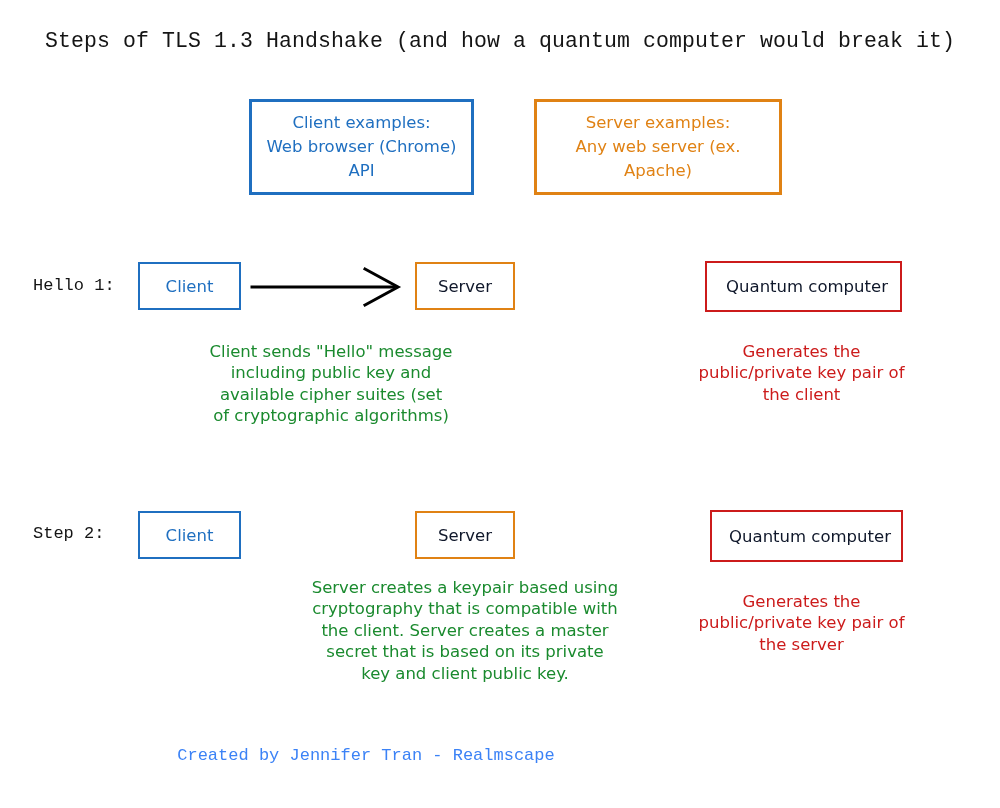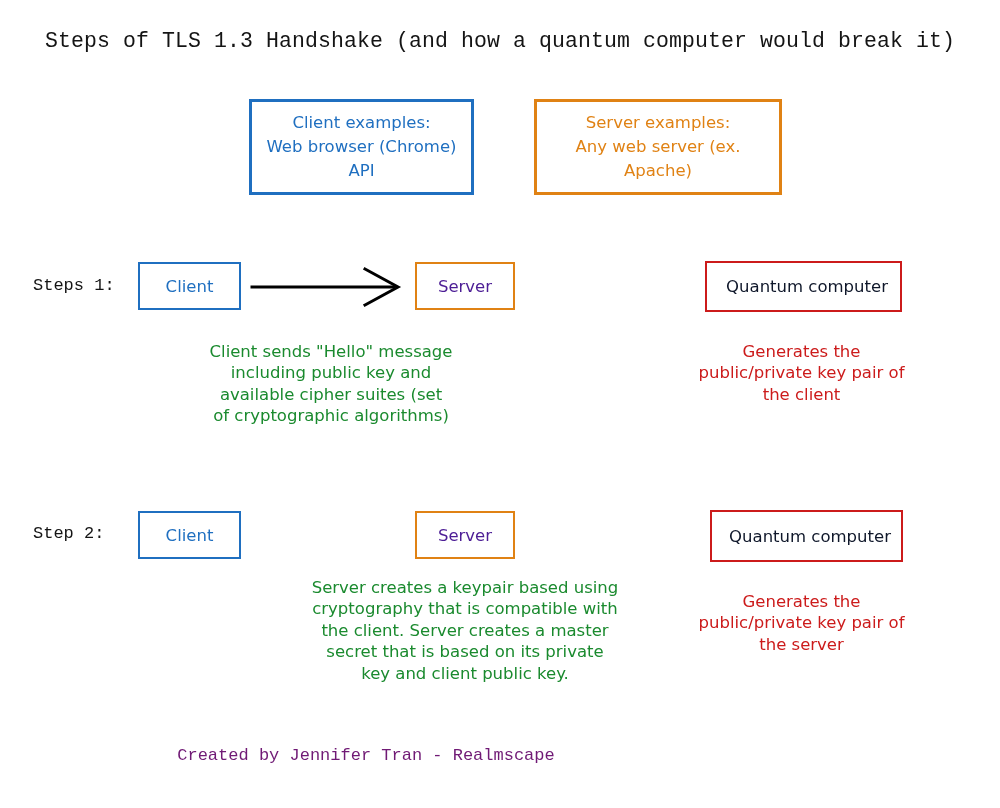--- a/index.html
+++ b/index.html
@@ -95,21 +95,21 @@
     font-size: 16.5px;
     white-space: nowrap;
   }
   .actor-client {
     border: 2.6px solid #1f6fc0;
     color: #1f6fc0;
     justify-content: center;
   }
   .actor-server {
     border: 2.6px solid #e08214;
-    color: #4c1d95;
+    color: #0f172a;
   }
   .actor-quantum {
     border: 2.6px solid #cc1b1b;
     color: #0f172a;
     padding-left: 7px;
   }
 
   #s1-client-box  { left: 138px; top: 262px; width: 103px; height: 48px; }
   #s1-server-box  { left: 415px; top: 262px; width: 100px; height: 48px; }
   #s1-quantum-box { left: 705px; top: 261px; width: 197px; height: 51px; }
@@ -141,21 +141,21 @@
   #s2-desc-green { left: 289px; top: 577px; width: 352px; }
   #s2-desc-red   { left: 664px; top: 591px; width: 275px; }
 
   
   #footer {
     left: 0;
     top: 745px;
     width: 812px;
     text-align: center;
     font-size: 17px;
-    color: #701a75;
+    color: #3b82f6;
     padding-right: 80px;
     box-sizing: border-box;
   }
 </style>
 </head>
 <body>
 
 <div id="canvas">
 
   <div class="txt" id="title">Steps of TLS 1.3 Handshake (and how a quantum computer would break it)</div>
@@ -165,21 +165,21 @@
 Any web server (ex.
 Apache)</span>
   </div>
 
   <div class="example-box" id="client-examples-box">
     <span>Client examples:
 Web browser (Chrome)
 API</span>
   </div>
 
-  <div class="txt step-label" id="step1-label">Steps 1:</div>
+  <div class="txt step-label" id="step1-label">Hello 1:</div>
 
   <div class="actor-box actor-client" id="s1-client-box">
     <span>Client</span>
   </div>
 
   <svg id="s1-arrow" viewBox="0 0 155 44">
     <line x1="4" y1="22" x2="146" y2="22" stroke="#000000" stroke-width="3" stroke-linecap="square"></line>
     <polyline points="117,4 150,22 117,40" fill="none" stroke="#000000" stroke-width="3" stroke-linecap="square" stroke-linejoin="miter"></polyline>
   </svg>
 

